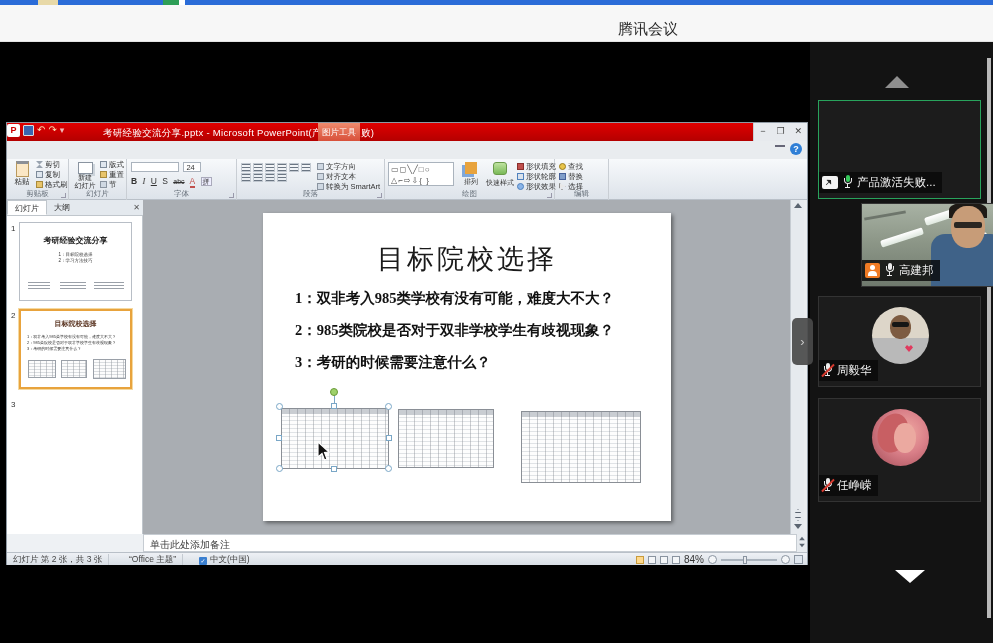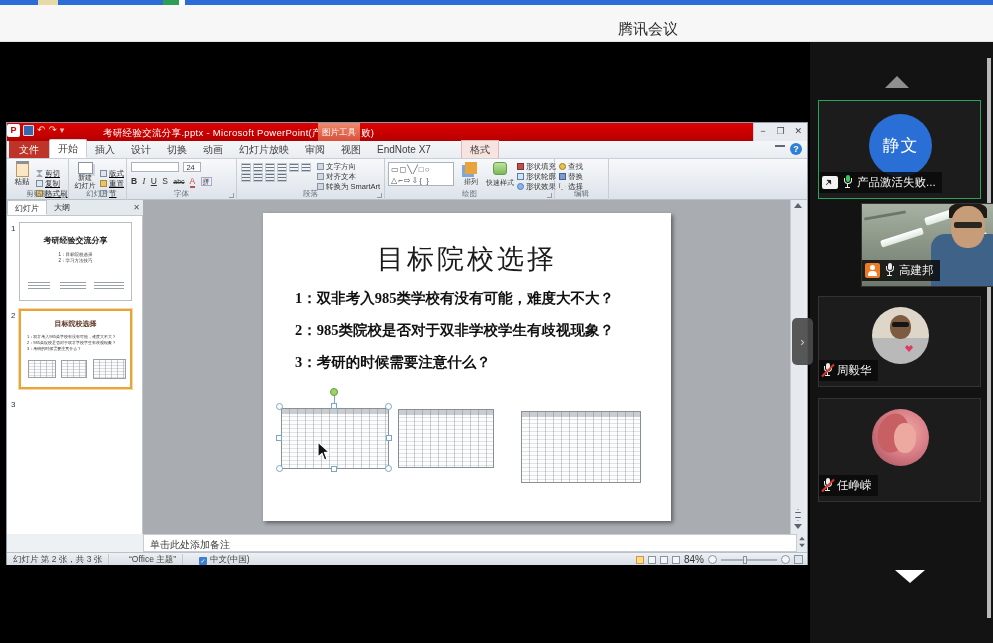--- a/index.html
+++ b/index.html
@@ -43,21 +43,21 @@
   
   .p-ribbon{left:0;top:36px;width:800px;height:41px;background:linear-gradient(#f7f9fb,#dde3ea);
             border-bottom:1px solid #b9c0c8;display:flex;}
   .rgroup{position:relative;height:41px;border-right:1px solid #c9ced4;flex:none;}
   .glabel{position:absolute;bottom:1px;left:0;right:0;text-align:center;font-size:7.5px;color:#67707a;}
   .launch{position:absolute;bottom:2px;right:2px;width:5px;height:5px;border-right:1px solid #99a;border-bottom:1px solid #99a;}
   .g-clip{width:62px;}
   .paste-big{position:absolute;left:3px;top:2px;width:24px;height:28px;text-align:center;}
   .clip-ic{margin:0 auto;width:13px;height:16px;background:#fbe7c5;border:1px solid #b9995d;border-top:3px solid #8b8f96;}
   .paste-big b{font-weight:normal;font-size:7.5px;color:#333;display:block;}
-  .smallcol{position:absolute;left:29px;top:10px;text-decoration:underline;}
+  .smallcol{position:absolute;left:29px;top:1px;}
   .sitem{display:flex;align-items:center;gap:2px;height:9px;margin-bottom:1px;}
   .sitem i{width:7px;height:7px;flex:none;}
   .i-cut{background:#9aa4b0;clip-path:polygon(0 0,100% 100%,0 100%,100% 0);}
   .i-copy{background:#dfe6ee;border:1px solid #7d8florid;border:1px solid #7d8a99;}
   .i-painter{background:#e8c46a;border:1px solid #a98a3b;}
   .sitem b{font-weight:normal;font-size:7.5px;color:#333;white-space:nowrap;}
   .g-slides{width:58px;}
   .newslide{position:absolute;left:3px;top:3px;width:26px;text-align:center;}
   .ns-ic{margin:0 auto;width:15px;height:12px;background:#fff;border:1px solid #8a94a0;box-shadow:2px 2px 0 #cdd4db;}
   .newslide b{font-weight:normal;font-size:7px;color:#333;display:block;line-height:8px;}
@@ -237,33 +237,20 @@
       </div>
       <span class="abs p-title">考研经验交流分享.pptx - Microsoft PowerPoint(产品激活失败)</span>
       <span class="abs ctx-chip">图片工具</span>
       <div class="abs winctl">
         <span>−</span>
         <span>❐</span>
         <span>✕</span>
       </div>
     </div>
 
-    <div class="abs p-tabs">
-      <span class="tab tab-file">文件</span>
-      <span class="tab tab-active">开始</span>
-      <span class="tab">插入</span>
-      <span class="tab">设计</span>
-      <span class="tab">切换</span>
-      <span class="tab">动画</span>
-      <span class="tab">幻灯片放映</span>
-      <span class="tab">审阅</span>
-      <span class="tab">视图</span>
-      <span class="tab">EndNote X7</span>
-      <span class="tab tab-format">格式</span>
-    </div>
     <div class="abs rib-min"></div>
     <div class="abs help-q">?</div>
 
     <div class="abs p-ribbon">
       <div class="rgroup g-clip">
         <div class="paste-big">
           <div class="clip-ic"></div>
           <b>粘贴</b>
         </div>
         <div class="smallcol">
@@ -500,21 +487,20 @@
     </div>
   </div>
 
   <div class="abs collapse-handle">›</div>
 
   <div class="abs sidebar">
     <div class="side-scroll"></div>
     <div class="arrow-up"></div>
 
     <div class="tile tile-active" style="top:58px;height:99px;">
-      <div class="avatar-blue">静文</div>
       <div class="vlabel">
         <span class="share-badge"></span>
         <span class="mic on">
             <span class="cap"></span>
             <span class="arc"></span>
             <span class="stem"></span>
             <span class="base"></span>
           </span>
         <b>产品激活失败...</b>
       </div>

